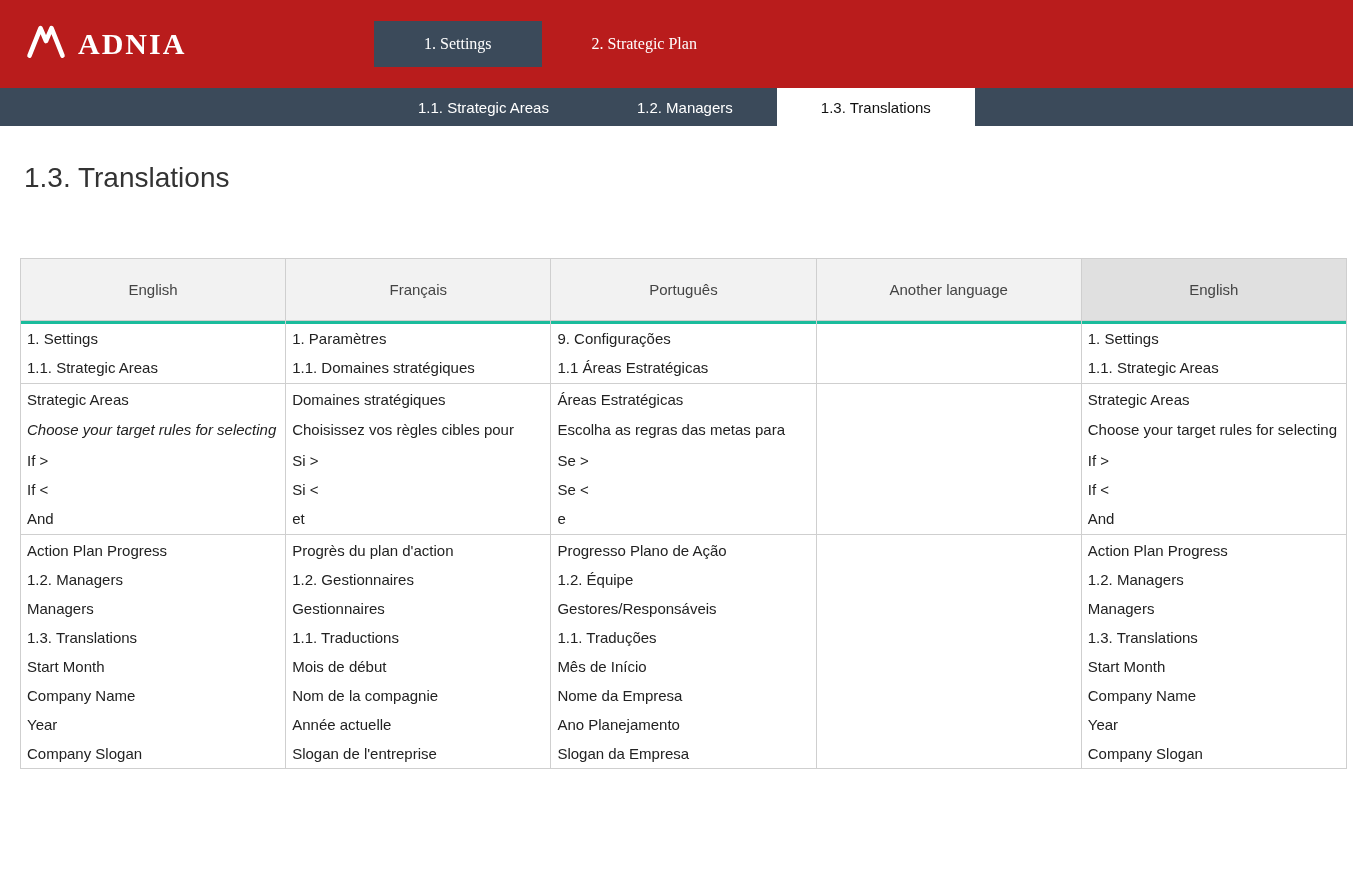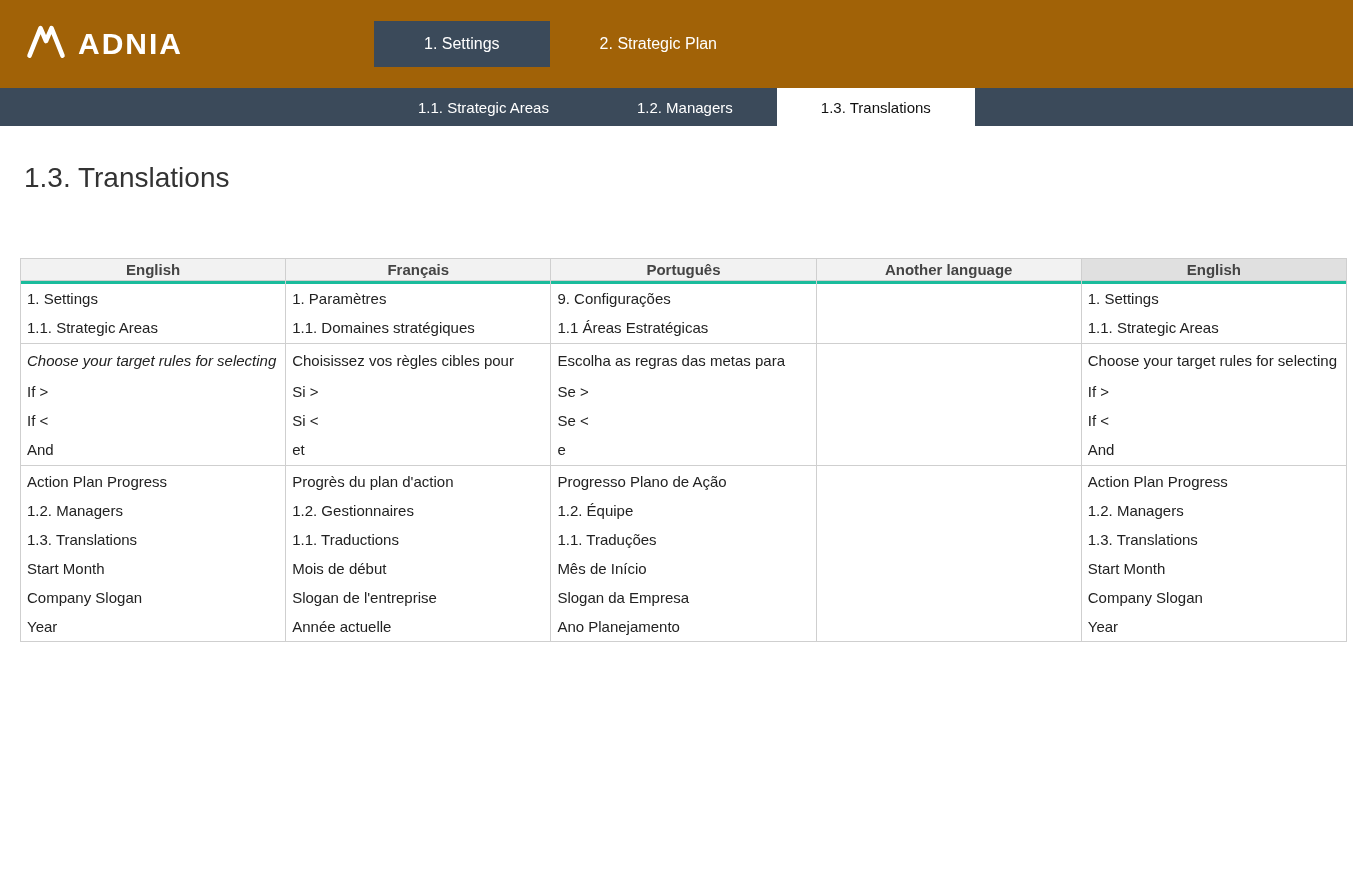--- a/index.html
+++ b/index.html
@@ -3,25 +3,26 @@
 <meta charset="utf-8">
 <style>
   * { box-sizing: border-box; margin: 0; padding: 0; }
   body {
     font-family: -apple-system, BlinkMacSystemFont, "Segoe UI", Arial, sans-serif;
     background: #fff;
     width: 1353px;
     overflow-x: hidden;
   }
   .top-nav {
-    background: #a16207;
+    background: #b91c1c;
     height: 88px;
     display: flex;
     align-items: center;
     padding-left: 24px;
+    font-family: Liberation Serif, serif;
   }
   .logo {
     display: flex;
     align-items: center;
     gap: 10px;
     color: #fff;
     font-weight: 700;
     letter-spacing: 2px;
     font-size: 30px;
     width: 350px;
@@ -64,24 +65,24 @@
     padding: 64px 4px 0 20px;
   }
   table {
     border-collapse: collapse;
     width: 1327px;
     table-layout: fixed;
   }
   th {
     background: #f2f2f2;
     border: 1px solid #cfcfcf;
-    font-weight: 700;
+    font-weight: 400;
     font-size: 15px;
     color: #444;
-    padding: 2px 6px;
+    padding: 22px 6px;
     text-align: center;
   }
   th:last-child { background: #e0e0e0; }
   tr.accent td { padding:0; height:3px; background:#1abc9c; border-left:1px solid #cfcfcf; border-right:1px solid #cfcfcf;}
   td {
     border-left: 1px solid #cfcfcf;
     border-right: 1px solid #cfcfcf;
     font-size: 15px;
     color: #222;
     padding: 6px 6px;
@@ -147,20 +148,27 @@
           <td></td>
           <td>1. Settings</td>
         </tr>
         <tr class="sep">
           <td>1.1. Strategic Areas</td>
           <td>1.1. Domaines stratégiques</td>
           <td>1.1 Áreas Estratégicas</td>
           <td></td>
           <td>1.1. Strategic Areas</td>
         </tr>
+        <tr>
+          <td>Strategic Areas</td>
+          <td>Domaines stratégiques</td>
+          <td>Áreas Estratégicas</td>
+          <td></td>
+          <td>Strategic Areas</td>
+        </tr>
         <tr class="clip-row">
           <td>
             <div class="clip-inner italic">Choose your target rules for selecting color icons</div>
           </td>
           <td>
             <div class="clip-inner">Choisissez vos règles cibles pour sélectionner les icônes</div>
           </td>
           <td>
             <div class="clip-inner">Escolha as regras das metas  para seleção de ícones</div>
           </td>
@@ -200,42 +208,56 @@
           <td>Action Plan Progress</td>
         </tr>
         <tr>
           <td>1.2. Managers</td>
           <td>1.2. Gestionnaires</td>
           <td>1.2. Équipe</td>
           <td></td>
           <td>1.2. Managers</td>
         </tr>
         <tr>
+          <td>Managers</td>
+          <td>Gestionnaires</td>
+          <td>Gestores/Responsáveis</td>
+          <td></td>
+          <td>Managers</td>
+        </tr>
+        <tr>
           <td>1.3. Translations</td>
           <td>1.1. Traductions</td>
           <td>1.1. Traduções</td>
           <td></td>
           <td>1.3. Translations</td>
         </tr>
         <tr>
           <td>Start Month</td>
           <td>Mois de début</td>
           <td>Mês de Início</td>
           <td></td>
           <td>Start Month</td>
         </tr>
         <tr>
+          <td>Company Name</td>
+          <td>Nom de la compagnie</td>
+          <td>Nome da Empresa</td>
+          <td></td>
+          <td>Company Name</td>
+        </tr>
+        <tr>
+          <td>Year</td>
+          <td>Année actuelle</td>
+          <td>Ano Planejamento</td>
+          <td></td>
+          <td>Year</td>
+        </tr>
+        <tr>
           <td>Company Slogan</td>
           <td>Slogan de l'entreprise</td>
           <td>Slogan da Empresa</td>
           <td></td>
           <td>Company Slogan</td>
         </tr>
-        <tr>
-          <td>Year</td>
-          <td>Année actuelle</td>
-          <td>Ano Planejamento</td>
-          <td></td>
-          <td>Year</td>
-        </tr>
       </tbody>
   </table>
 </div>
 
 </body></html>

